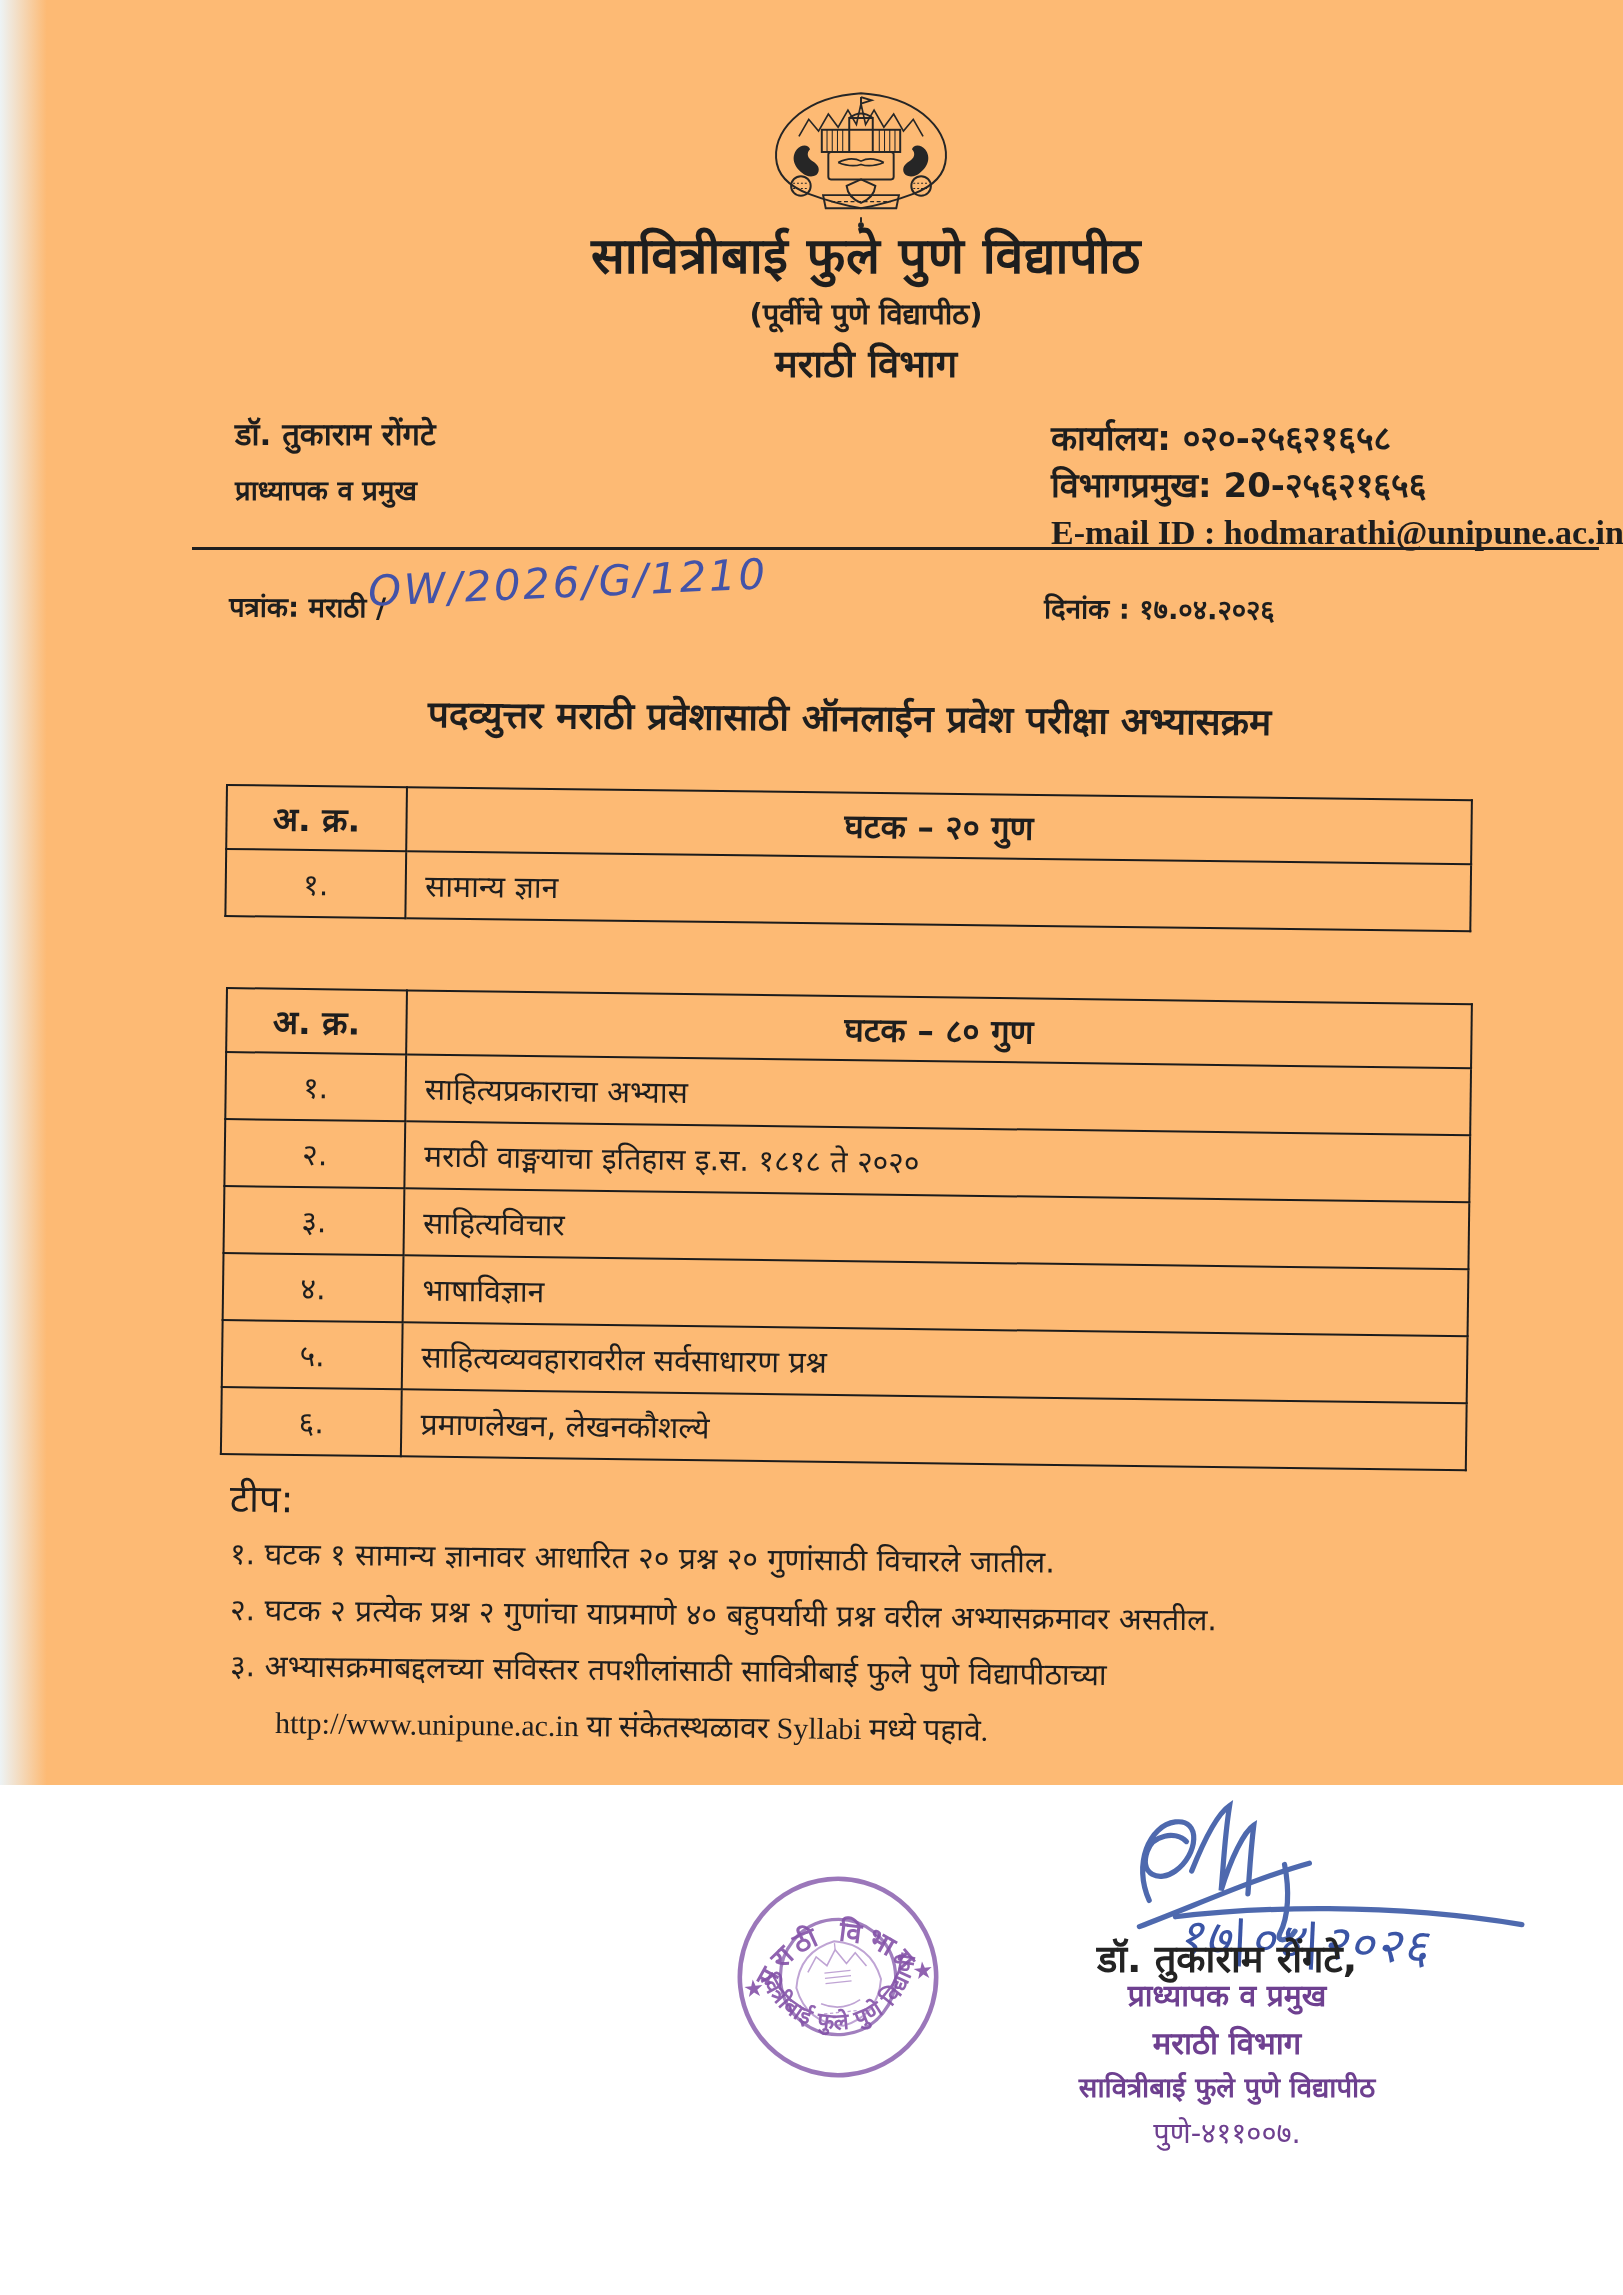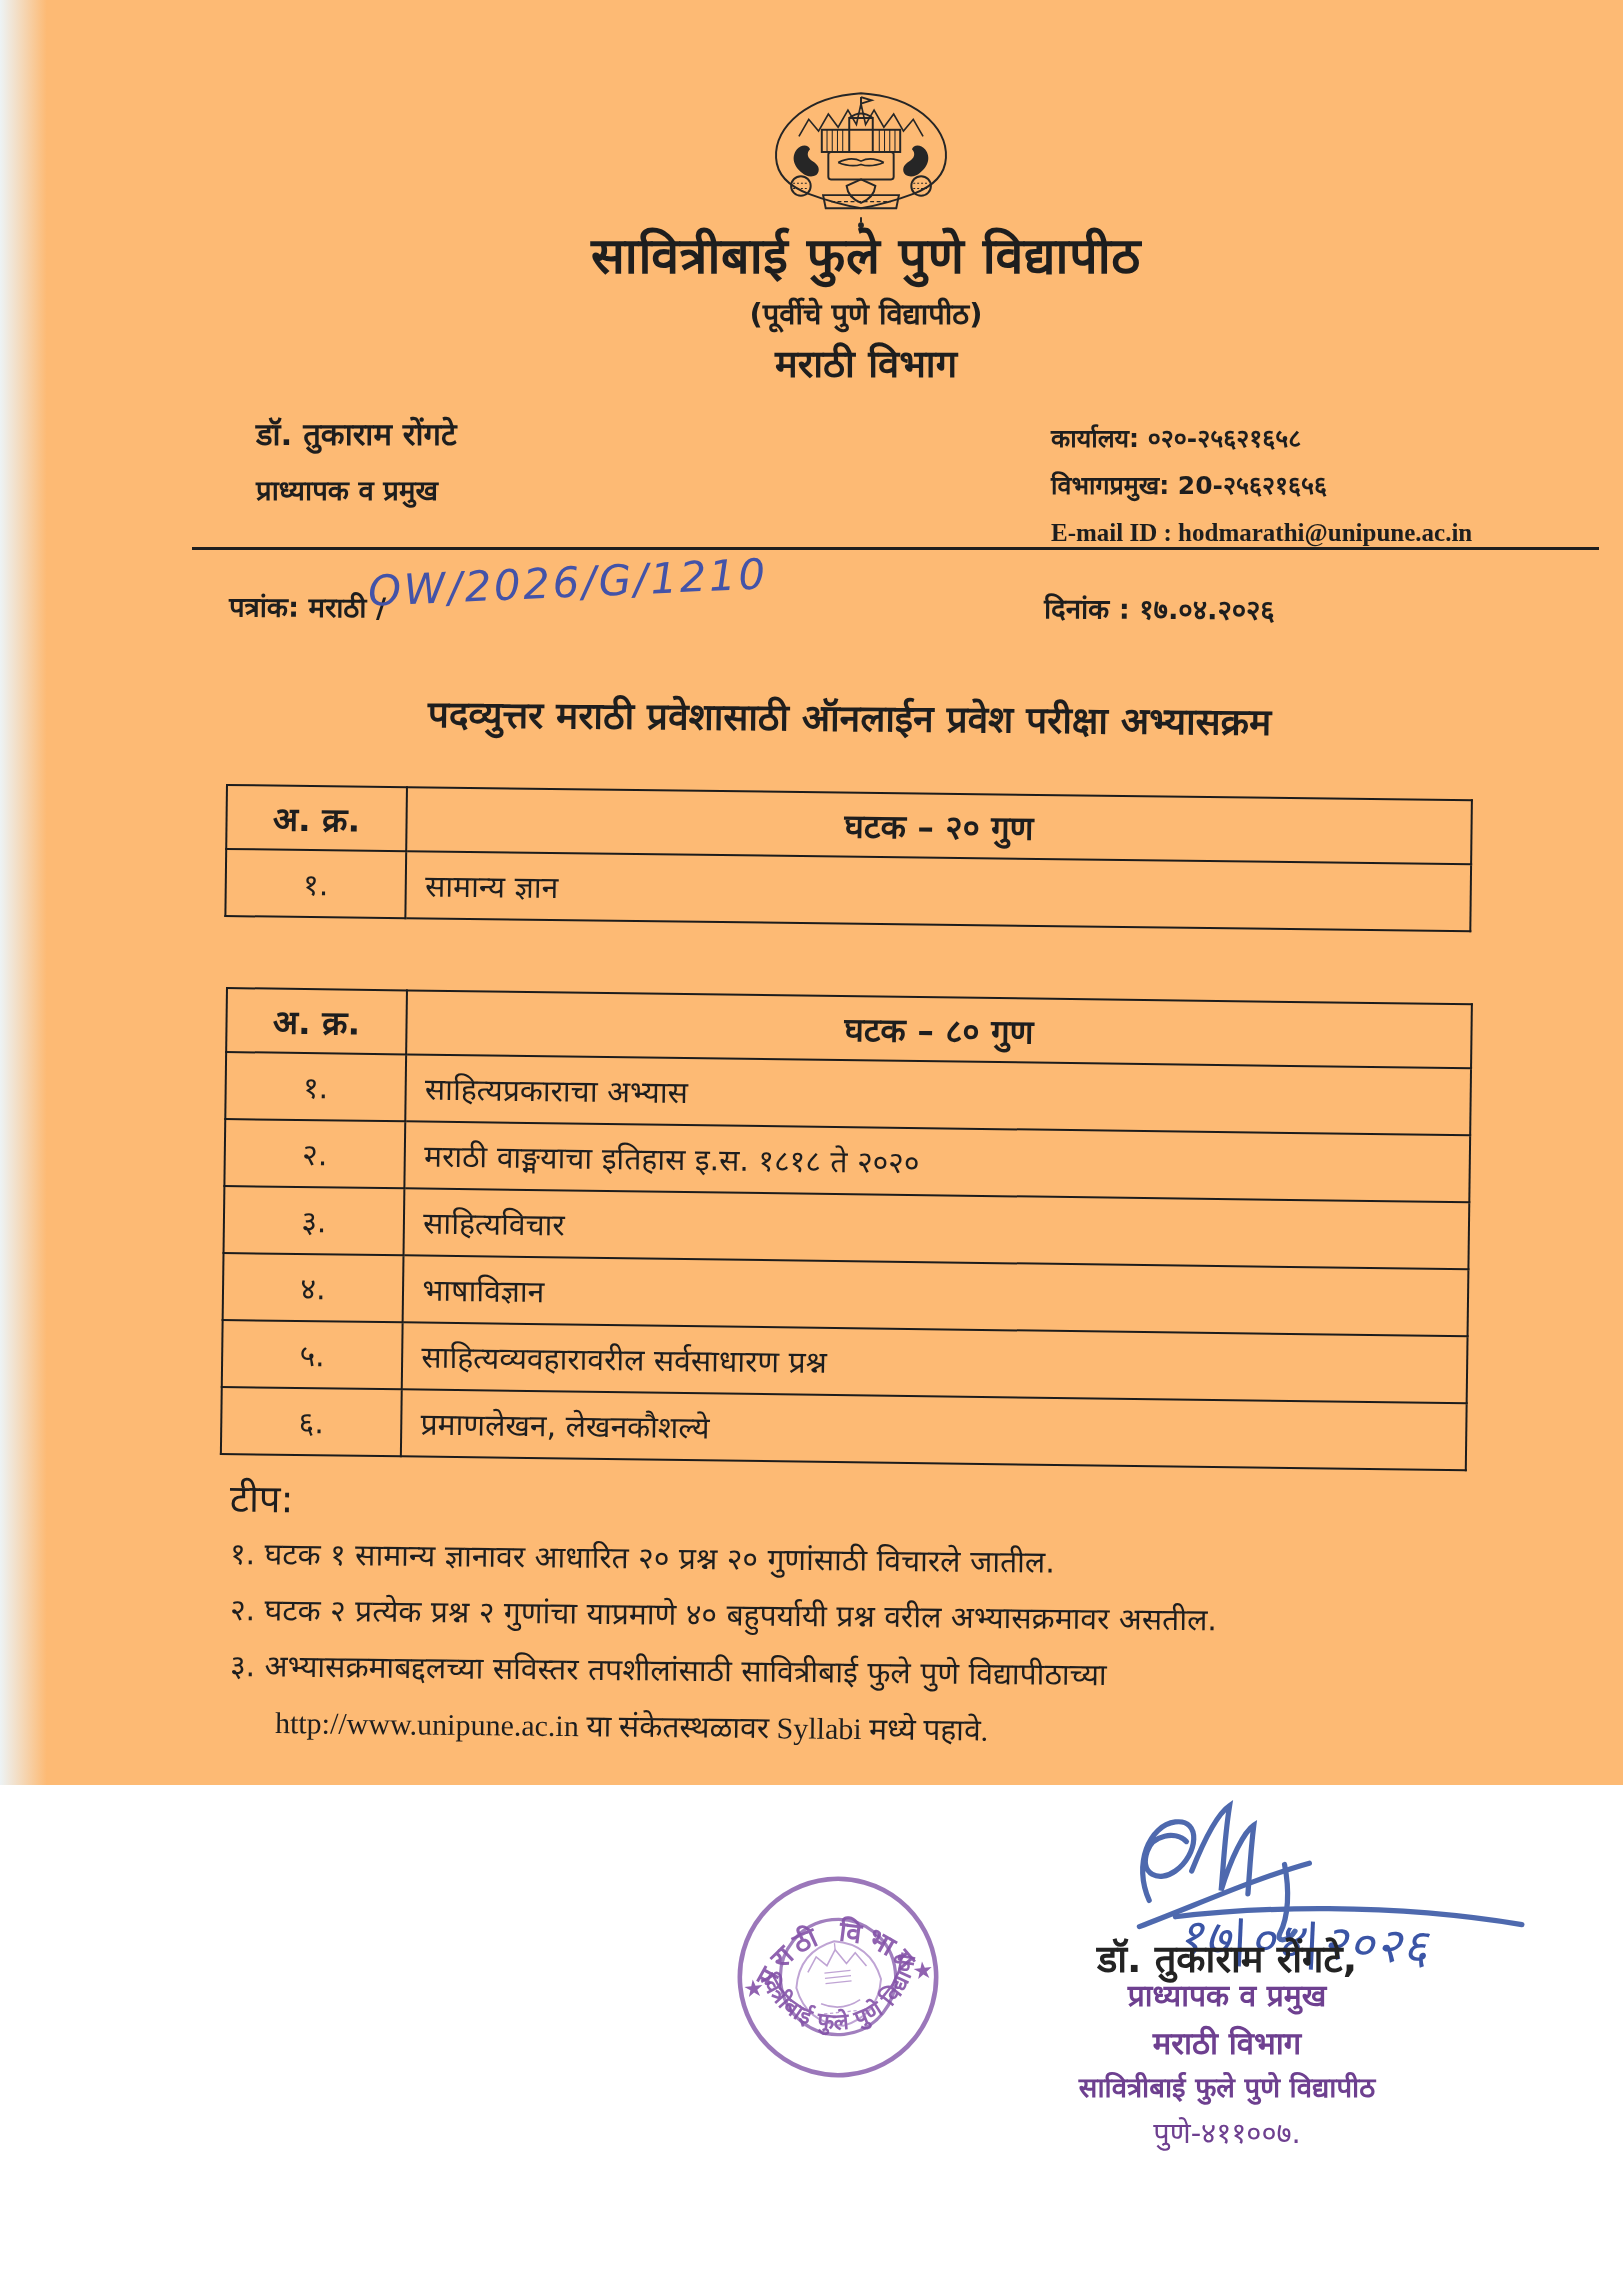--- a/index.html
+++ b/index.html
@@ -11,26 +11,26 @@
                background: linear-gradient(90deg, #edf3f5 0%, rgba(237,243,245,0) 90%); }
 
   .abs { position: absolute; }
   .center-shift { left: 0; width: 100%; text-align: center; transform: translateX(54px); }
 
   
   .uni-name   { top: 220px; font-size: 50px; font-weight: bold; letter-spacing: 0.7px; }
   .former     { top: 293px; font-size: 29px; font-weight: bold; }
   .dept       { top: 336px; font-size: 38px; font-weight: bold; }
 
-  .head-block { left: 256px; top: 412px; }
+  .head-block { left: 235px; top: 412px; }
   .head-name  { font-size: 31px; font-weight: bold; }
   .head-desig { font-size: 27.5px; font-weight: bold; margin-top: 17px; }
 
   .contact-block { left: 1051px; top: 415px; }
-  .contact-line  { font-size: 25px; font-weight: bold; line-height: 47px; white-space: nowrap; }
+  .contact-line  { font-size: 34px; font-weight: bold; line-height: 47px; white-space: nowrap; }
   .email-line    { font-family: Liberation Serif, serif; }
 
   .rule { left: 192px; top: 547px; width: 1407px; height: 3.3px; background: #1f1f1f; }
 
   
   .ref-label { left: 229px; top: 588px; font-size: 27.5px; font-weight: 600; transform: rotate(0.4deg); }
   .ref-hand  { left: 368px; top: 558px; font-size: 42px; font-style: italic; letter-spacing: 2.6px;
                color: #4353a8; transform: rotate(-2.5deg); white-space: nowrap; }
   .date-line { left: 1044px; top: 590px; font-size: 27.5px; font-weight: 600; white-space: nowrap;
                transform: rotate(0.4deg); }

